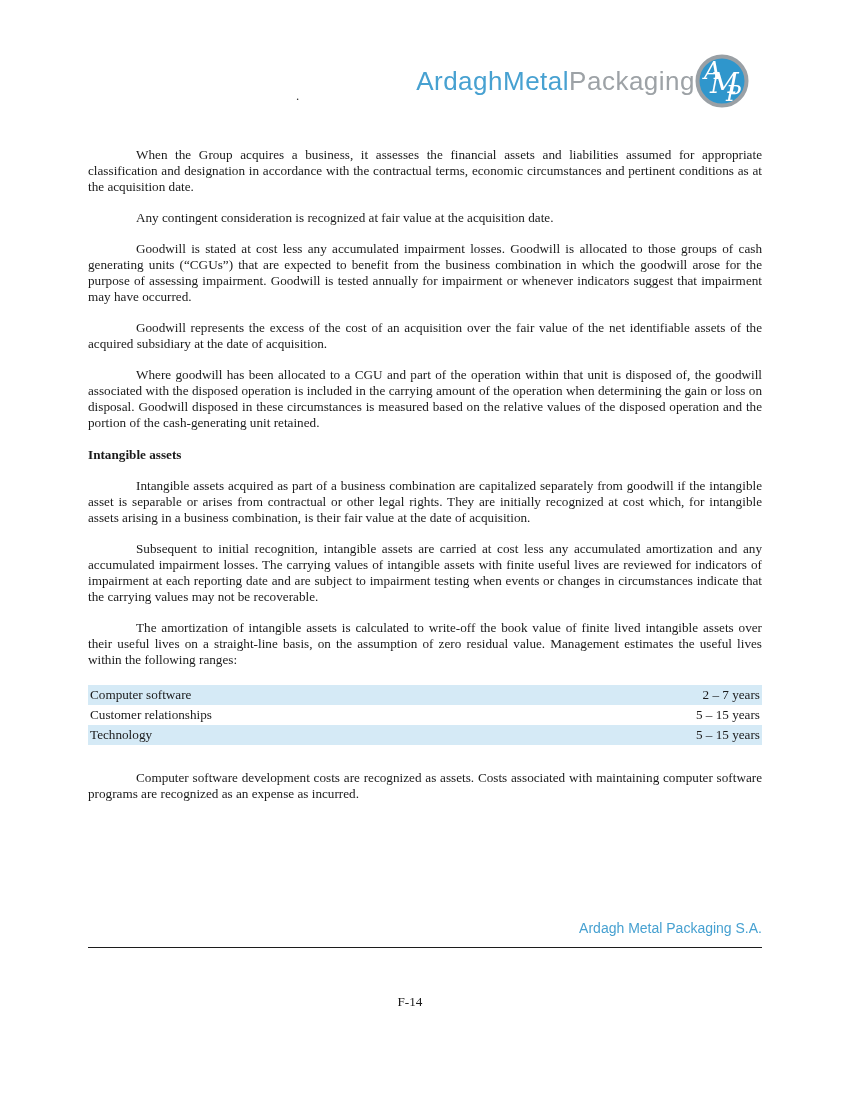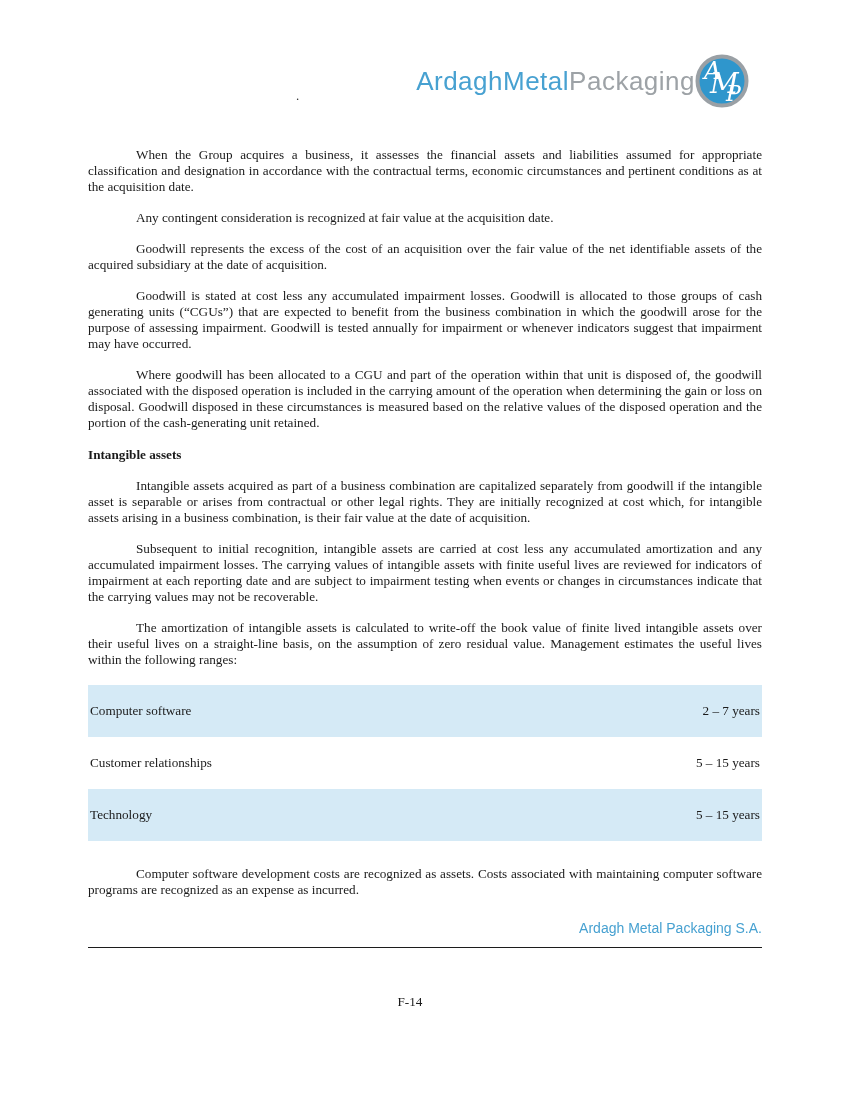--- a/index.html
+++ b/index.html
@@ -48,21 +48,21 @@
   main p.no-indent { text-indent:0; text-align:left; }
   h3.section-heading {
     font-size:13.2px; line-height:16px; font-weight:bold;
     margin:16px 0 15px 0;
   }
   
   .life-table { margin:17px 0 25px 0; }
   .life-row {
     display:flex; justify-content:space-between; align-items:center;
     height:20px; line-height:16px; font-size:13.2px;
-    padding:16px 2px;
+    padding:0 2px;
   }
   .life-row.hl { background:var(--row-highlight); }
   
   .footer-rule {
     position:absolute; left:88px; top:947px; width:674px;
     border-top:1.6px solid var(--rule-color);
   }
   .footer-company {
     position:absolute; left:88px; top:920px; width:674px;
     text-align:right;
@@ -89,22 +89,22 @@
       <circle cx="27" cy="27" r="24.5" fill="var(--emblem-blue)" stroke="var(--emblem-ring)" stroke-width="4"></circle>
       <text x="9" y="25" font-family="DejaVu Serif, serif" font-style="italic" font-size="24" fill="#ffffff">A</text>
       <text x="15" y="39" font-family="DejaVu Serif, serif" font-style="italic" font-size="28" fill="#ffffff">M</text>
       <text x="31" y="47" font-family="DejaVu Serif, serif" font-style="italic" font-size="22" fill="#ffffff">P</text>
     </svg>
   </div>
 
   <main>
     <p>When the Group acquires a business, it assesses the financial assets and liabilities assumed for appropriate classification and designation in accordance with the contractual terms, economic circumstances and pertinent conditions as at the acquisition date.</p>
     <p>Any contingent consideration is recognized at fair value at the acquisition date.</p>
+    <p>Goodwill is stated at cost less any accumulated impairment losses. Goodwill is allocated to those groups of cash generating units (“CGUs”) that are expected to benefit from the business combination in which the goodwill arose for the purpose of assessing impairment. Goodwill is tested annually for impairment or whenever indicators suggest that impairment may have occurred.</p>
     <p>Goodwill represents the excess of the cost of an acquisition over the fair value of the net identifiable assets of the acquired subsidiary at the date of acquisition.</p>
-    <p>Goodwill is stated at cost less any accumulated impairment losses. Goodwill is allocated to those groups of cash generating units (“CGUs”) that are expected to benefit from the business combination in which the goodwill arose for the purpose of assessing impairment. Goodwill is tested annually for impairment or whenever indicators suggest that impairment may have occurred.</p>
     <p>Where goodwill has been allocated to a CGU and part of the operation within that unit is disposed of, the goodwill associated with the disposed operation is included in the carrying amount of the operation when determining the gain or loss on disposal. Goodwill disposed in these circumstances is measured based on the relative values of the disposed operation and the portion of the cash-generating unit retained.</p>
 
     <h3 class="section-heading">Intangible assets</h3>
 
     <p>Intangible assets acquired as part of a business combination are capitalized separately from goodwill if the intangible asset is separable or arises from contractual or other legal rights. They are initially recognized at cost which, for intangible assets arising in a business combination, is their fair value at the date of acquisition.</p>
     <p>Subsequent to initial recognition, intangible assets are carried at cost less any accumulated amortization and any accumulated impairment losses. The carrying values of intangible assets with finite useful lives are reviewed for indicators of impairment at each reporting date and are subject to impairment testing when events or changes in circumstances indicate that the carrying values may not be recoverable.</p>
     <p>The amortization of intangible assets is calculated to write-off the book value of finite lived intangible assets over their useful lives on a straight-line basis, on the assumption of zero residual value. Management estimates the useful lives within the following ranges:</p>
 
     <div class="life-table">
       <div class="life-row hl">

